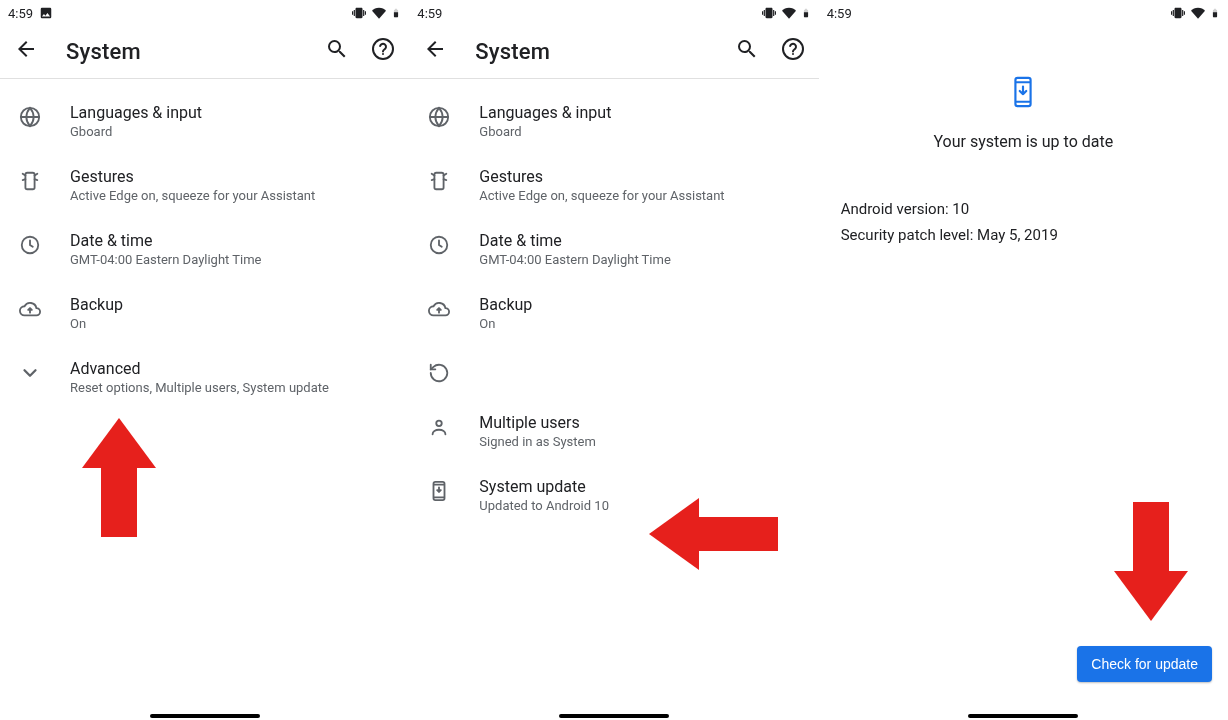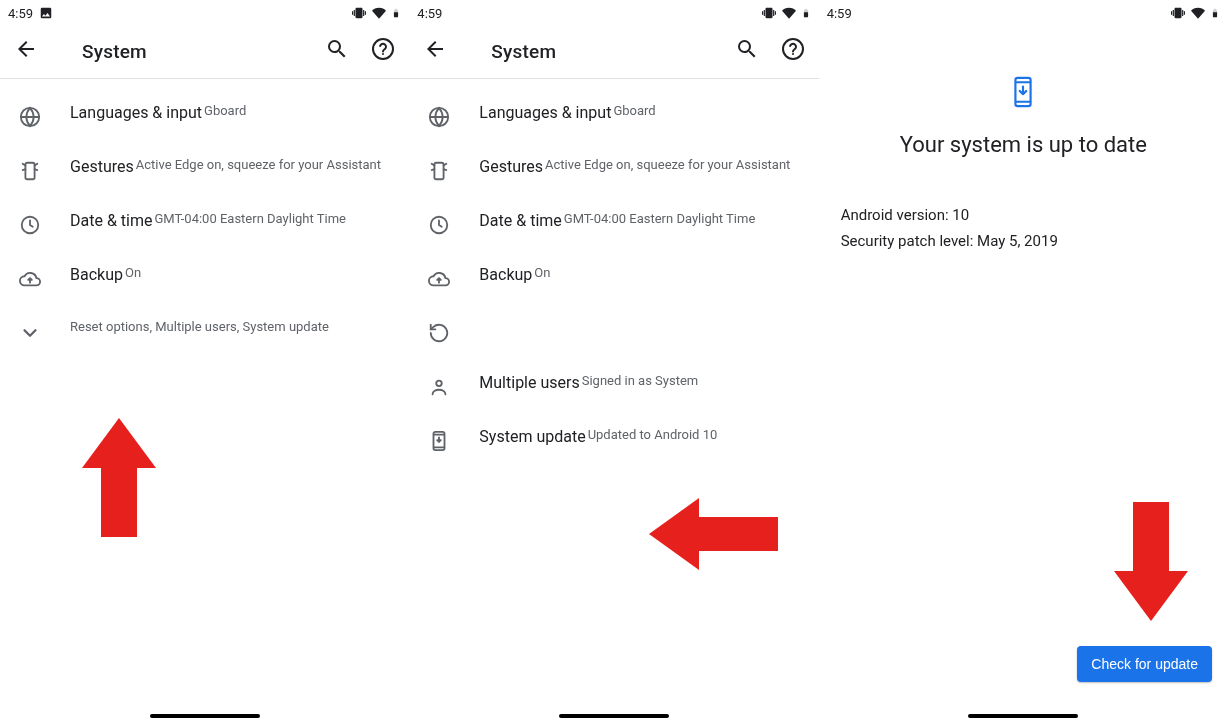--- a/index.html
+++ b/index.html
@@ -9,36 +9,36 @@
   .pane + .pane { border-left:0px solid #e0e0e0; }
 
   
   .statusbar { display:flex; justify-content:space-between; align-items:center; height:24px; padding:2px 8px 0 8px; font-size:13px; }
   .status-left { display:flex; align-items:center; gap:6px; }
   .status-right { display:flex; align-items:center; gap:4px; }
   .status-icon svg { display:block; }
 
   
   .topbar { display:flex; align-items:center; height:54px; padding:0 14px; gap:28px;}
-  .topbar .title { font-size:19px; font-weight:500; letter-spacing:0.2px; flex:1;margin-left:16px; }
+  .topbar .title { font-size:22px; font-weight:500; letter-spacing:0.2px; flex:1; }
   .topbar .actions { display:flex; gap:22px; align-items:center; }
   .divider { height:1px; background:#e0e0e0; width:100%; }
 
   
   .list { padding-top:10px; }
   .row { display:flex; align-items:flex-start; padding:14px 18px 14px 18px; gap:28px; cursor:pointer;}
   .row .icon-slot { width:24px; height:24px; margin-top:2px; flex:none; display:flex; align-items:center; justify-content:center; color:#5f6368;}
-  .row .texts { display:flex; flex-direction:row; gap:2px; }
+  .row .texts { display:flex; flex-direction:column; gap:2px; }
   .row .label { font-size:16px; color:#202124; }
   .row .sub  { font-size:13px; color:#5f6368; }
 
   
   .update-body { display:flex; flex-direction:column; align-items:center; padding:52px 22px 0 22px; }
   .phone-icon { color:#1a73e8; margin-bottom:20px;}
-  .update-title { font-size:22px; font-weight:400; margin-bottom:46px; text-align:right;}
+  .update-title { font-size:16px; font-weight:400; margin-bottom:46px; text-align:right;}
   .update-info { align-self:flex-start; font-size:15px; line-height:1.7; }
   .update-check { align-self:flex-start; font-size:15px; margin-top:28px;}
   .check-btn { position:absolute; right:16px; bottom:38px; background:#1a73e8; color:#fff; border:none; border-radius:4px; padding:10px 14px; font-size:14px; cursor:pointer; box-shadow:0 1px 2px rgba(0,0,0,.25);margin-top:12px;}
 
   
   .arrow-up {
     position:absolute; width:74px; height:120px;
   }
   .arrow-up::before{
     content:""; position:absolute; top:0; left:0;
@@ -182,20 +182,21 @@
           <span class="sub">On</span>
         </span>
       </div>
       <div class="row">
         <span class="icon-slot">
             <svg width="22" height="22" viewBox="0 0 24 24" fill="none" stroke="#5f6368" stroke-width="2.5">
               <path d="M6 9l6 6 6-6" stroke-linecap="round" stroke-linejoin="round"></path>
             </svg>
           </span>
         <span class="texts">
+          <span class="label">Advanced</span>
           <span class="sub">Reset options, Multiple users, System update</span>
         </span>
       </div>
     </div>
 
     <div class="arrow-up" style="left:82px; top:418px;"></div>
     <div class="nav-pill"></div>
   </div>
 
   <div class="pane">

